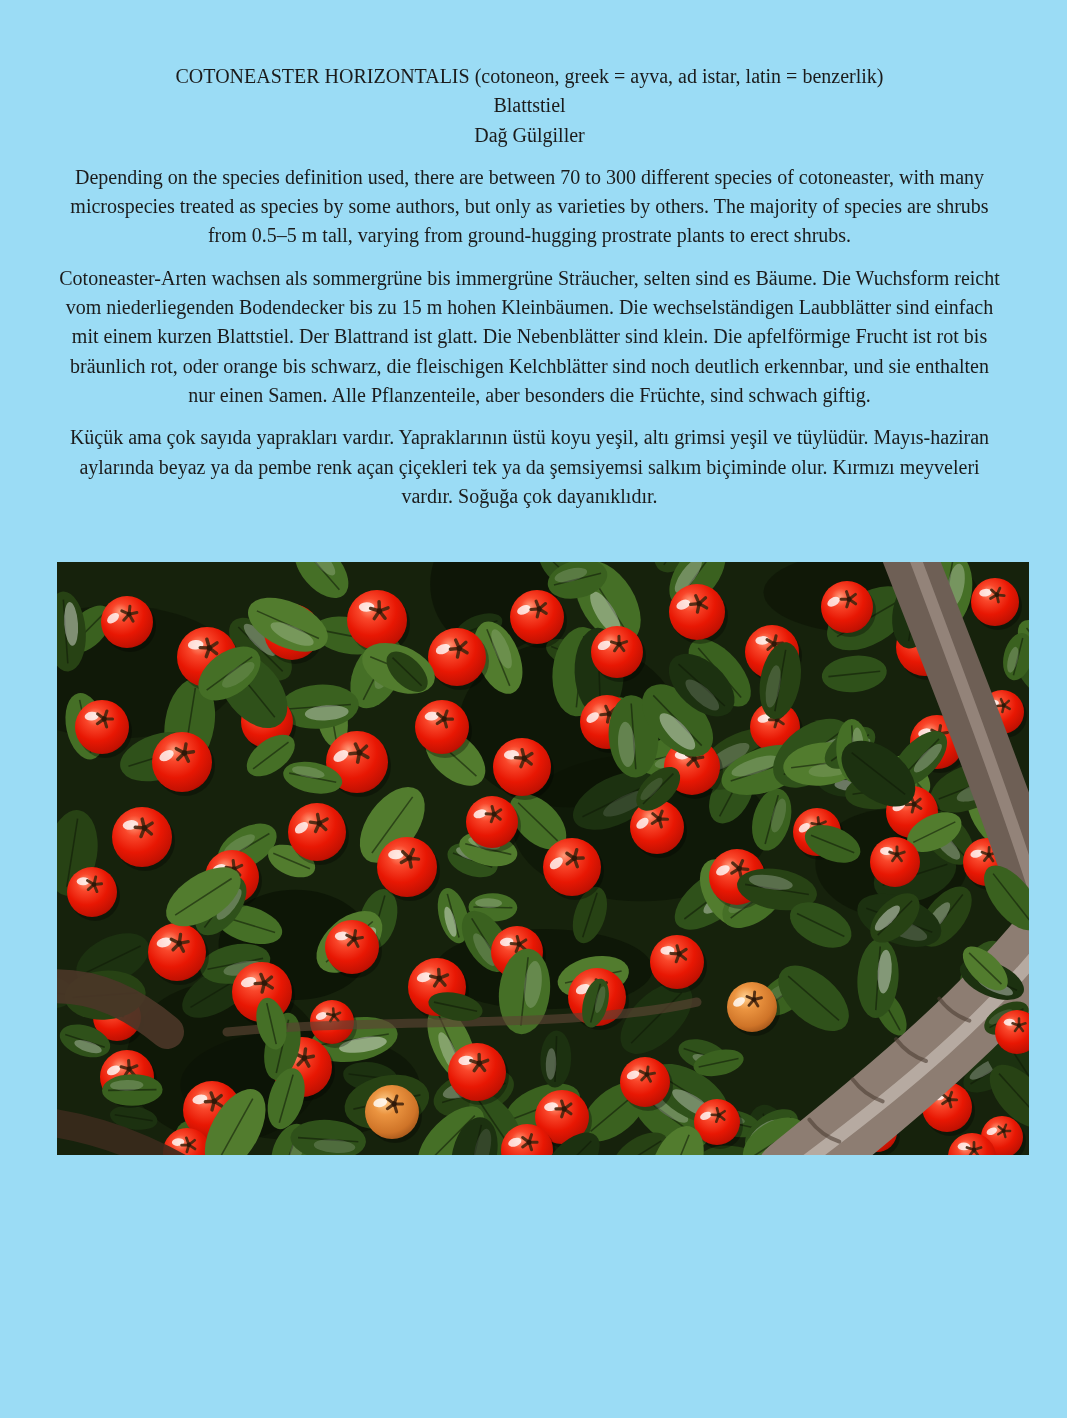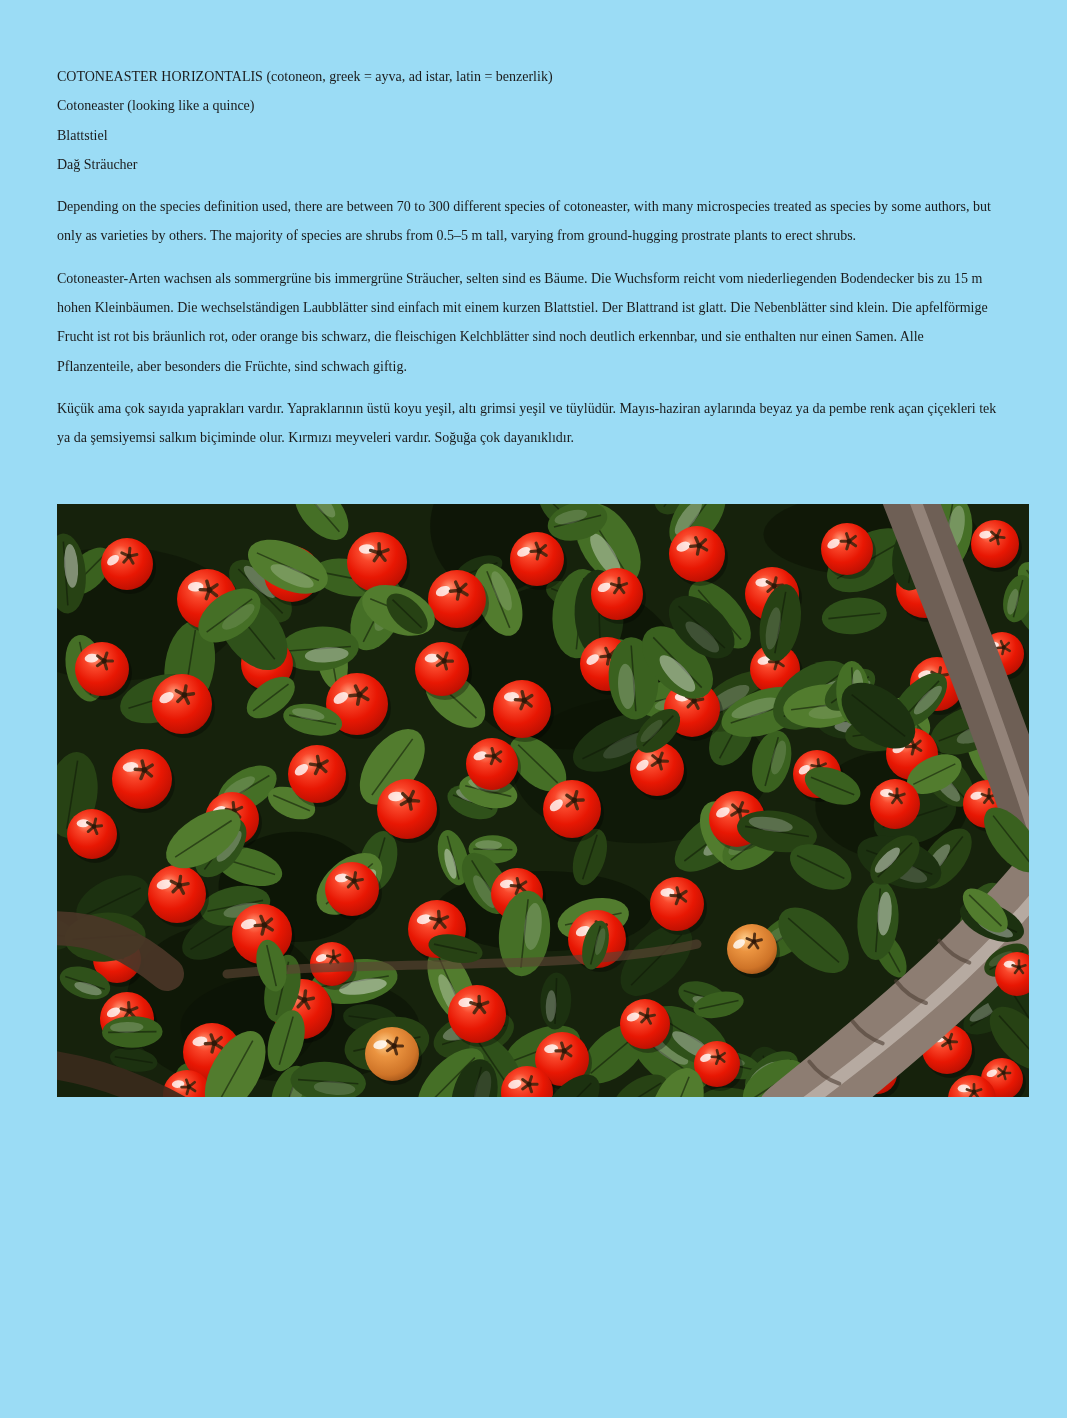--- a/index.html
+++ b/index.html
@@ -7,43 +7,43 @@
   body {
     width:1067px; height:1418px;
     background:#9bdcf5;
     font-family:"Liberation Serif","DejaVu Serif",serif;
     color:#1b1b1b;
     overflow:hidden;
     -webkit-font-smoothing:antialiased;
   }
   .doc { padding:62px 57px 0 57px; }
   .block {
-    font-size:14px;
+    font-size:20px;
     line-height:29.3px;
     margin:0 0 13px 0;
     max-width:945px;
+    text-align:center;
   }
   .block p, .block div { margin:0; }
   figure.photo-wrap { margin:51px 0 0 0; }
   svg.photo {
     display:block;
     width:972px; height:593px;
     background:#16220c;
   }
 </style>
 </head>
 <body style="background: rgb(155, 220, 245);">
 
 <main class="doc">
 
   <section class="block">
     <div>COTONEASTER HORIZONTALIS (cotoneon, greek = ayva, ad istar, latin = benzerlik)</div>
-    <div>Cotoneaster (looking like a quince)</div>
     <div>Blattstiel</div>
-    <div>Dağ Sträucher</div>
+    <div>Dağ Gülgiller</div>
   </section>
 
 
   <p class="block">Depending on the species definition used, there are between 70 to 300 different species of cotoneaster, with many microspecies treated as species by some authors, but only as varieties by others. The majority of species are shrubs from 0.5–5 m tall, varying from ground-hugging prostrate plants to erect shrubs.</p>
 
   <p class="block">Cotoneaster-Arten wachsen als sommergrüne bis immergrüne Sträucher, selten sind es Bäume. Die Wuchsform reicht vom niederliegenden Bodendecker bis zu 15 m hohen Kleinbäumen. Die wechselständigen Laubblätter sind einfach mit einem kurzen Blattstiel. Der Blattrand ist glatt. Die Nebenblätter sind klein. Die apfelförmige Frucht ist rot bis bräunlich rot, oder orange bis schwarz, die fleischigen Kelchblätter sind noch deutlich erkennbar, und sie enthalten nur einen Samen. Alle Pflanzenteile, aber besonders die Früchte, sind schwach giftig.</p>
 
   <p class="block">Küçük ama çok sayıda yaprakları vardır. Yapraklarının üstü koyu yeşil, altı grimsi yeşil ve tüylüdür. Mayıs-haziran aylarında beyaz ya da pembe renk açan çiçekleri tek ya da şemsiyemsi salkım biçiminde olur. Kırmızı meyveleri vardır. Soğuğa çok dayanıklıdır.</p>
 
   <figure class="photo-wrap">

